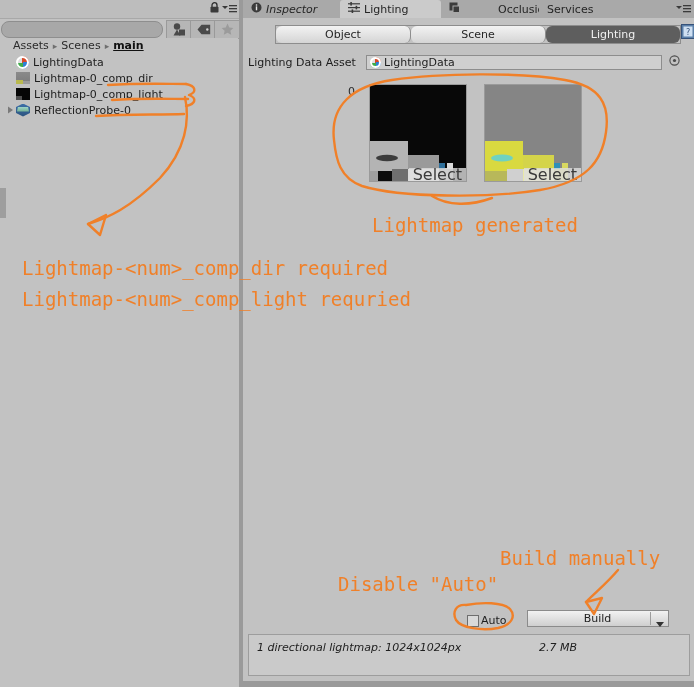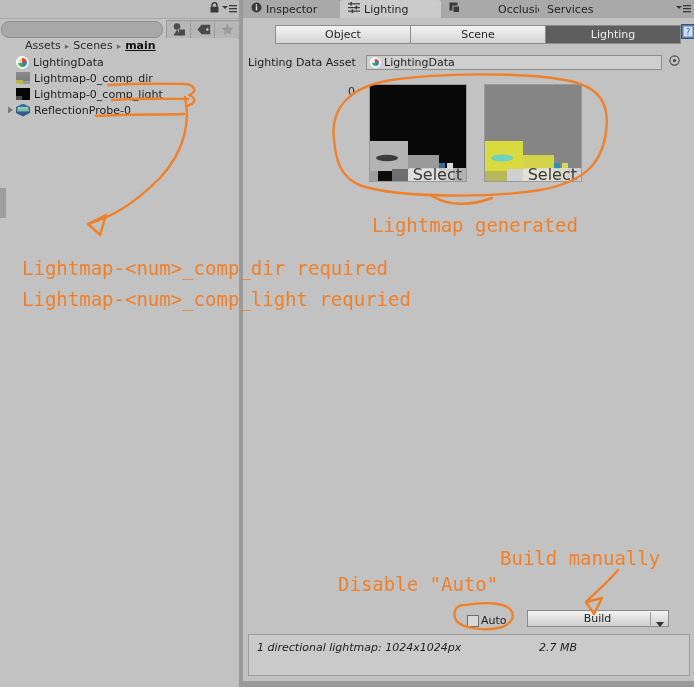--- a/index.html
+++ b/index.html
@@ -19,21 +19,21 @@
   #search-field{left:1px;top:21px;width:160px;height:15px;
      background:#a8a8a8;border:1px solid #8e8e8e;border-radius:8px;}
   .toolbtn{top:20px;width:25px;height:17px;background:#b6b6b6;
      border:1px solid #9a9a9a;display:flex;align-items:center;justify-content:center;}
   #tb-1{left:166px;}
   #tb-2{left:190px;}
   #tb-3{left:214px;}
   .lockrow{right:2px;top:2px;display:flex;align-items:center;gap:3px;}
 
   #breadcrumb{left:1px;top:38px;width:237px;height:15px;background:#c2c2c2;
-     display:flex;align-items:center;padding-left:24px;box-sizing:border-box;
+     display:flex;align-items:center;padding-left:12px;box-sizing:border-box;
      font-size:11px;color:#2b2b2b;}
   .crumb-sep{color:#6f6f6f;margin:0 4px;font-size:9px;}
   .crumb-cur{font-weight:bold;color:#111;text-decoration:underline;}
 
   #asset-list{left:1px;top:54px;width:237px;}
   .asset-row{height:16px;display:flex;align-items:center;padding-left:4px;box-sizing:border-box;}
   .fold-arrow{width:11px;height:16px;display:flex;align-items:center;justify-content:center;}
   .fold-spacer{width:11px;}
   .asset-icon{width:15px;height:13px;margin-right:4px;flex:0 0 auto;}
   .asset-label{font-size:11px;color:#1d1d1d;white-space:nowrap;}
@@ -60,31 +60,31 @@
   #splitter{left:239px;top:0;width:4px;height:687px;background:#9a9a9a;}
 
   
   #right-panel{left:243px;top:0;width:451px;height:687px;background:#c2c2c2;}
 
   #tabbar{left:0;top:0;width:451px;height:18px;background:#a9a9a9;}
   .tab{position:absolute;top:0;height:18px;display:flex;align-items:center;
      padding:0 8px;box-sizing:border-box;font-size:11px;color:#252525;gap:4px;}
   .tab.inactive{background:#a9a9a9;}
   .tab.active{background:#cbcbcb;border-top-left-radius:3px;border-top-right-radius:3px;}
-  #tab-inspector{left:0;width:78px;}
+  #tab-inspector{left:0;width:78px;font-style:italic;}
   #tab-lighting{left:97px;width:101px;}
   #tab-occlusion{left:198px;width:98px;gap:38px;}
   #tab-services{left:296px;width:80px;}
   .tabmenu{right:3px;top:4px;display:flex;align-items:center;gap:2px;}
 
   
   #segment{left:32px;top:25px;width:406px;height:19px;display:flex;
      border:1px solid #8d8d8d;box-sizing:border-box;}
   .seg{flex:1;display:flex;align-items:center;justify-content:center;
-     font-size:11px;}
+     font-size:11px;border-radius:6px;}
   .seg.off{background:linear-gradient(#f3f3f3,#d4d4d4);color:#262626;
      border-right:1px solid #8d8d8d;}
   .seg.on{background:#5e5e5e;color:#f0f0f0;}
 
   #helpicon{left:438px;top:24px;width:14px;height:15px;}
 
   #lda-row{left:0;top:52px;width:451px;height:20px;display:flex;align-items:center;}
   #lda-label{margin-left:5px;width:118px;font-size:11px;color:#1c1c1c;}
   #lda-field{flex:0 0 auto;width:296px;height:15px;background:#cfcfcf;
      border:1px solid #8d8d8d;display:flex;align-items:center;padding-left:3px;

